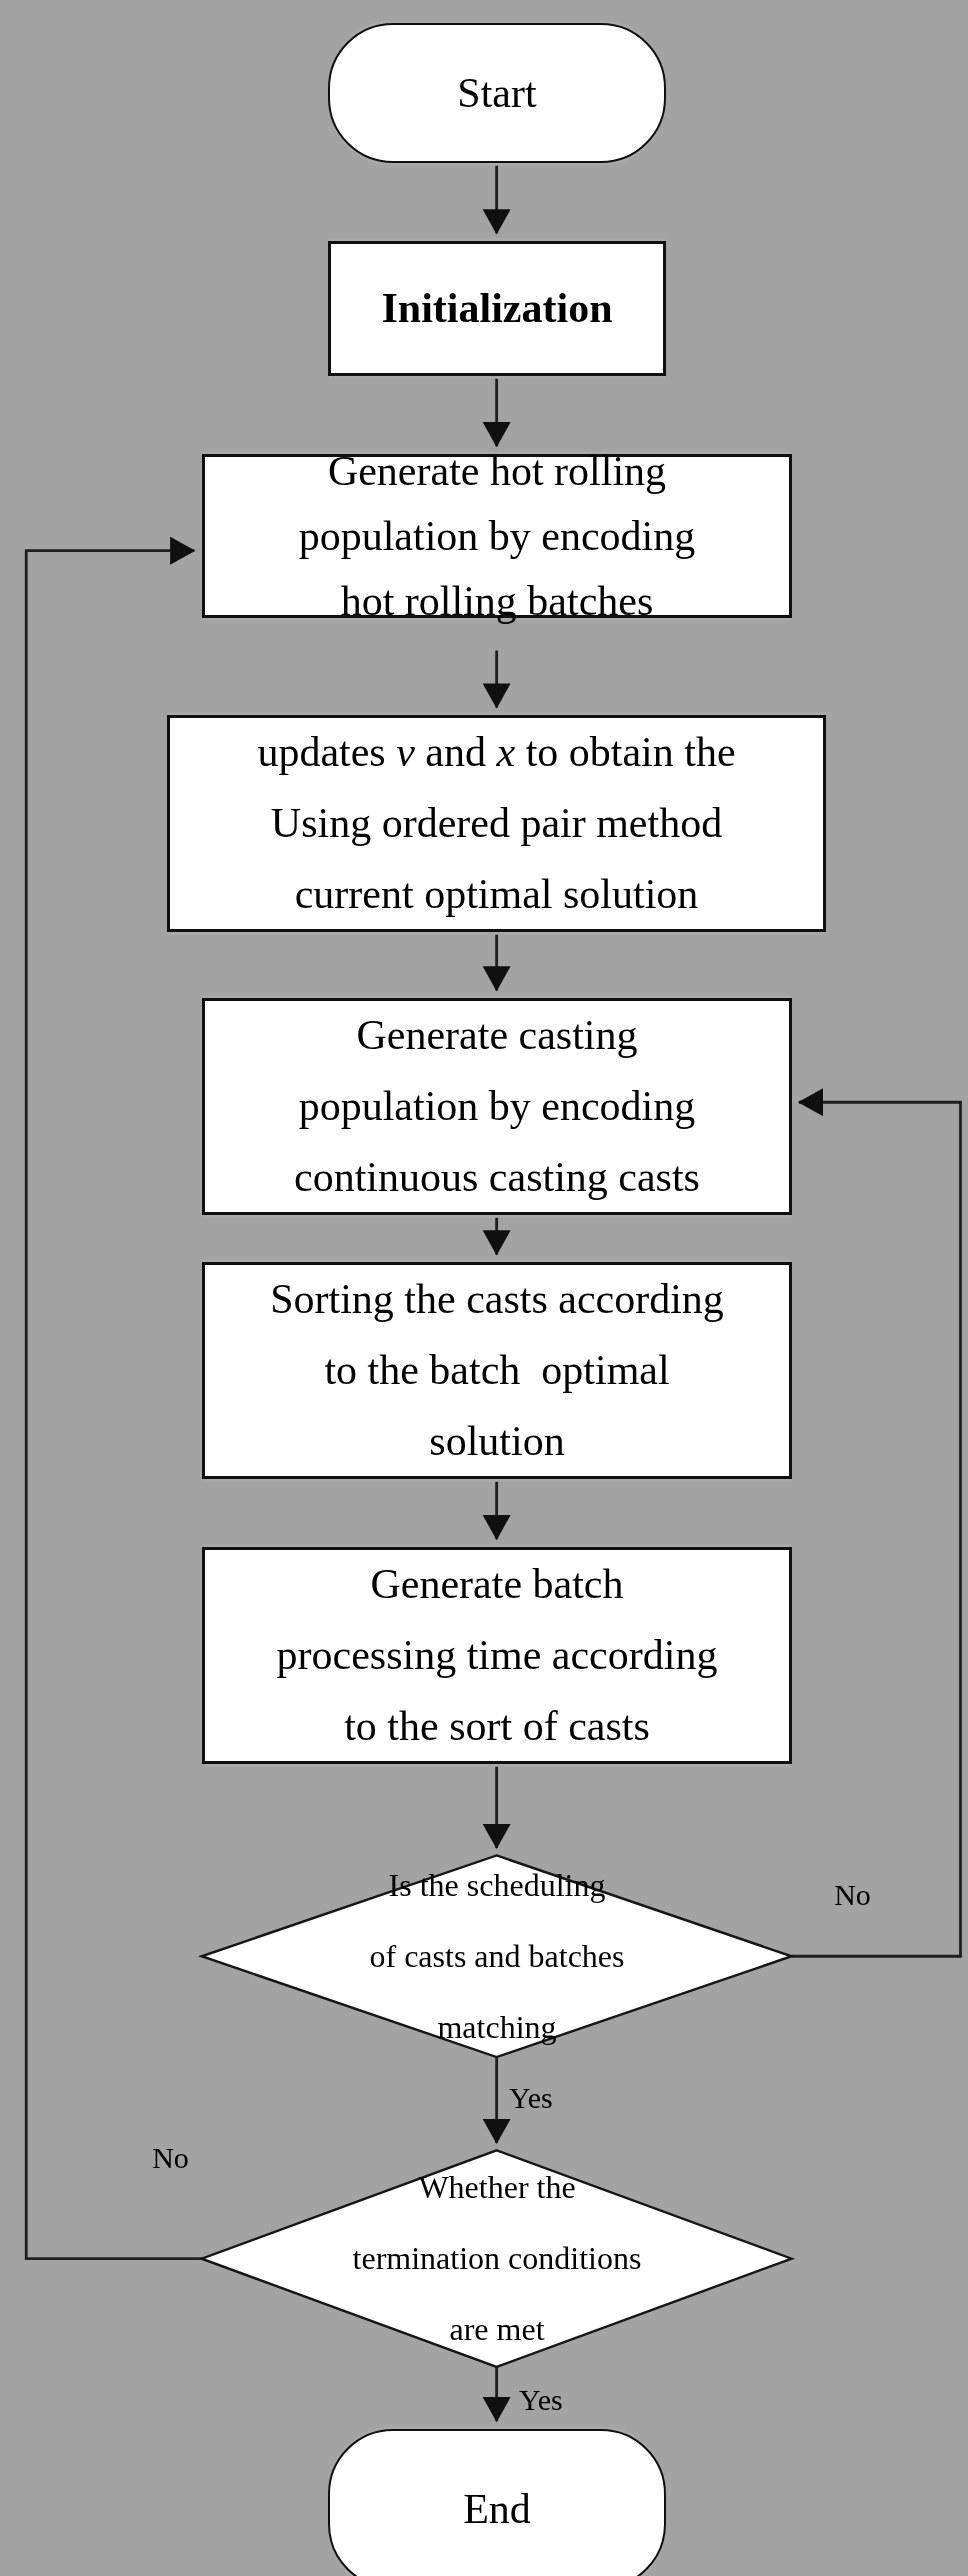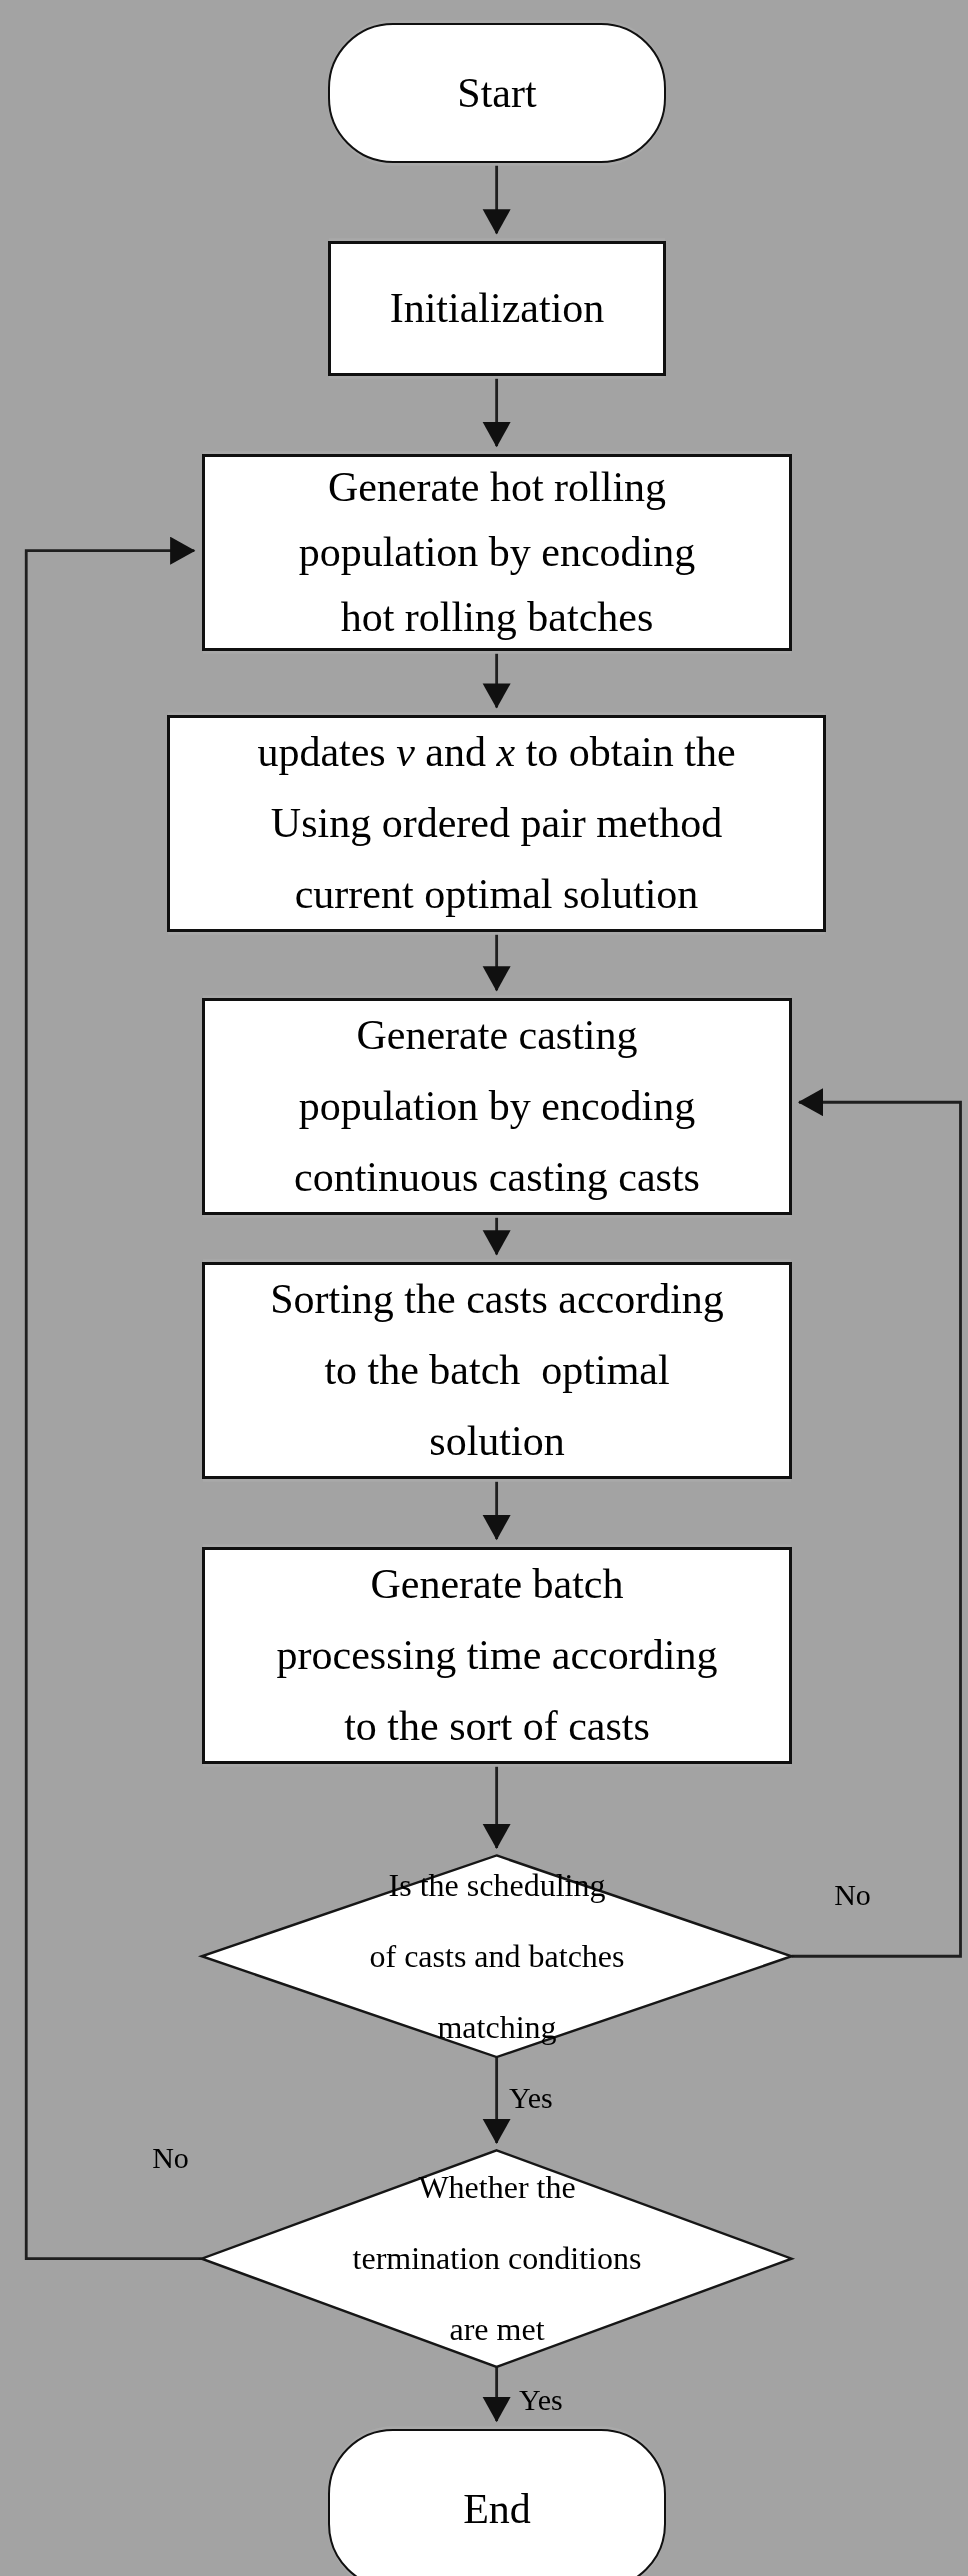--- a/index.html
+++ b/index.html
@@ -77,25 +77,25 @@
     <g stroke="#161616" stroke-width="2.6" fill="#ffffff">
       <polygon points="532,1988 848,2096 532,2204 216,2096"></polygon>
       <polygon points="532,2304 848,2420 532,2536 216,2420"></polygon>
     </g>
   </svg>
 
   <div class="node terminator" style="left:328px;top:23px;width:338px;height:140px;">
     <div class="line">Start</div>
   </div>
 
-  <div class="node" style="left:328px;top:241px;width:338px;height:135px;">
+  <div class="node" style="left:328px;top:241px;width:338px;height:135px;font-weight:bold;">
     <div class="line">Initialization</div>
   </div>
 
-  <div class="node" style="left:202px;top:454px;width:590px;height:197px;line-height:65px;">
+  <div class="node" style="left:202px;top:454px;width:590px;height:164px;line-height:65px;">
     <div class="line">Generate hot rolling</div>
     <div class="line">population by encoding</div>
     <div class="line">hot rolling batches</div>
   </div>
 
   <div class="node" style="left:167px;top:715px;width:659px;height:217px;line-height:71px;">
     <div class="line"><span>updates </span><span class="it">v</span><span> and </span><span class="it">x</span><span> to obtain the</span></div>
     <div class="line">Using ordered pair method</div>
     <div class="line">current optimal solution</div>
   </div>

